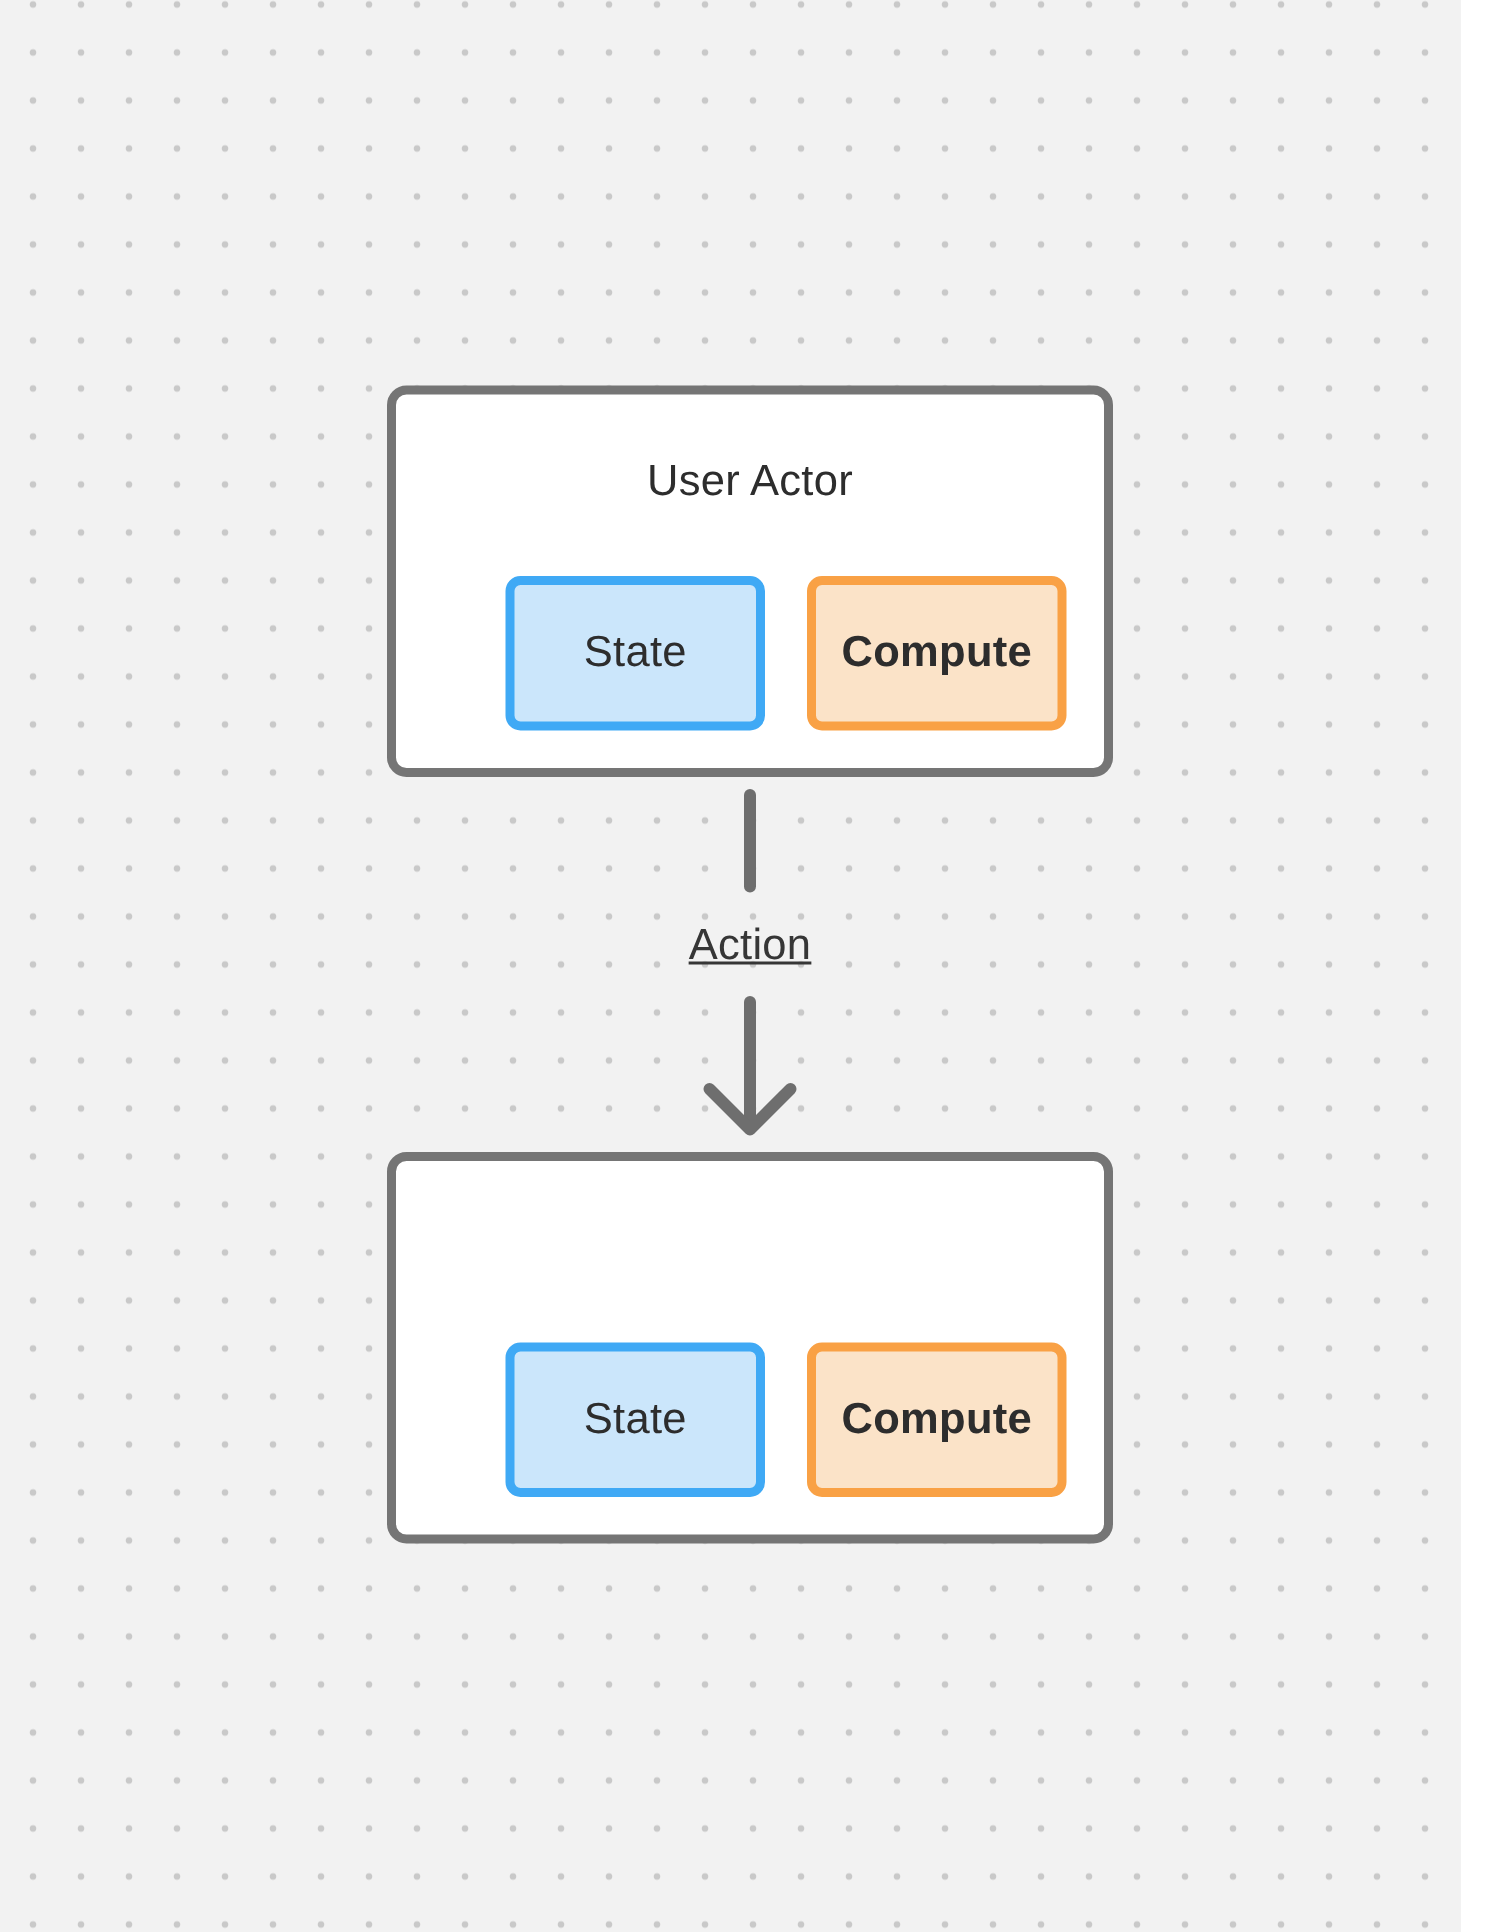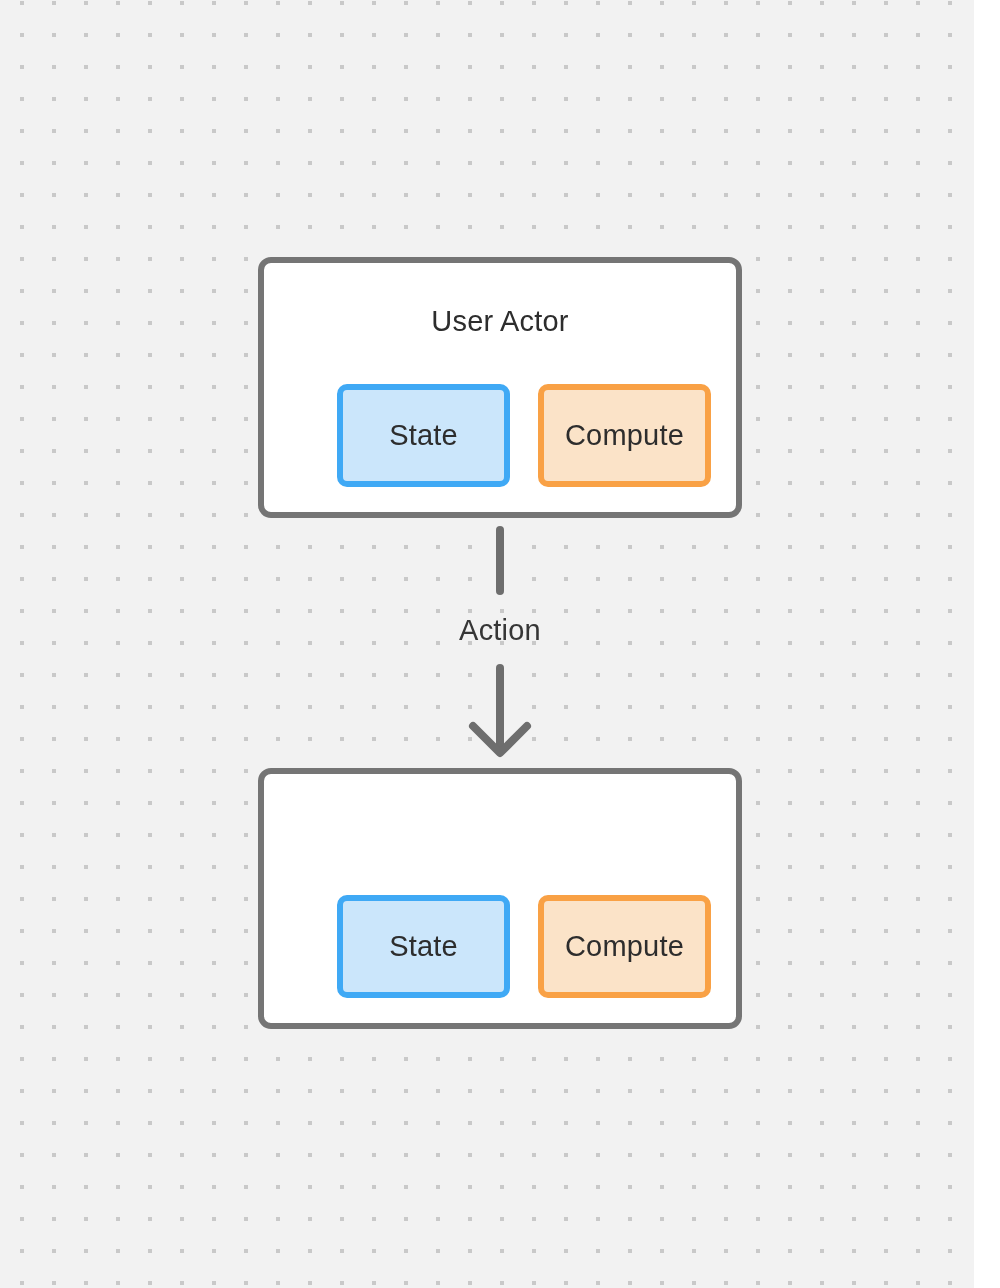--- a/index.html
+++ b/index.html
@@ -62,31 +62,33 @@
     color: #2d2d2d;
     letter-spacing: 0.2px;
   }
   .chip.state {
     background: #cbe6fb;
     border: 6px solid #3fa9f5;
   }
   .chip.compute {
     background: #fbe3c8;
     border: 6px solid #f9a145;
+    font-weight: bold;
   }
   .edge-label {
     position: absolute;
     left: 400px; width: 200px;
     top: 610px;
     line-height: 40px;
     text-align: center;
     font-size: 29px;
     font-weight: 500;
     color: #363636;
     letter-spacing: 0.2px;
+    text-decoration: underline;
   }
 </style>
 </head>
 <body>
 
 <div class="stage">
 
   <svg class="edge-svg" viewBox="0 0 1000 1288" xmlns="http://www.w3.org/2000/svg">
     <line x1="500" y1="530" x2="500" y2="591" stroke="#6e6e6e" stroke-width="8" stroke-linecap="round"></line>
     <line x1="500" y1="668" x2="500" y2="749" stroke="#6e6e6e" stroke-width="8" stroke-linecap="round"></line>

